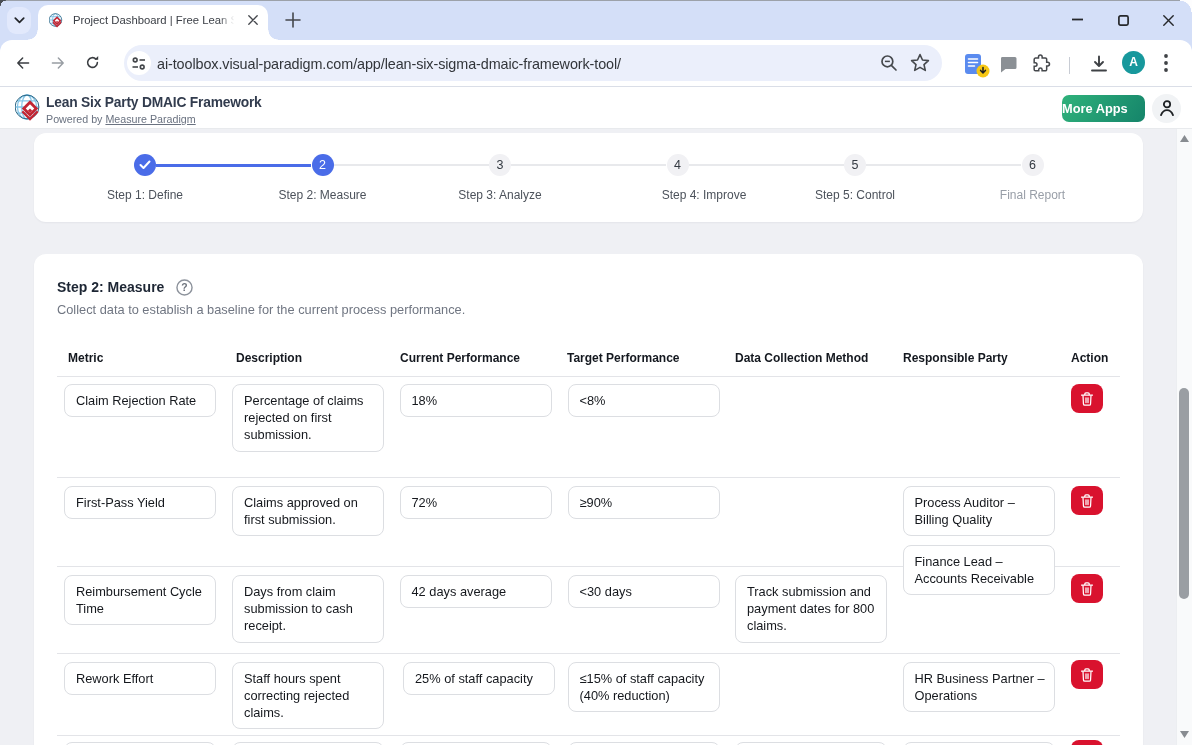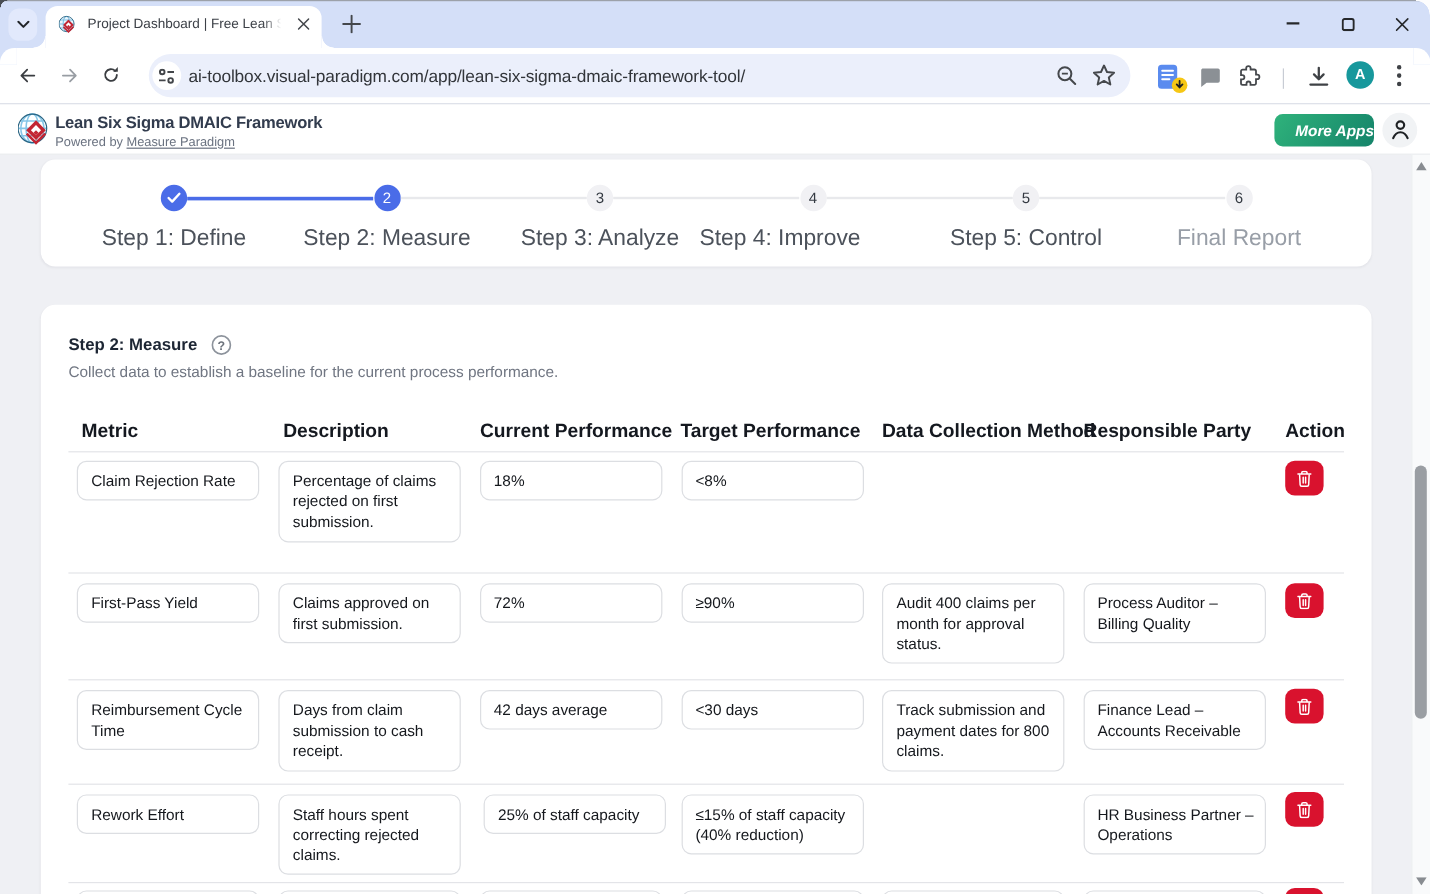--- a/index.html
+++ b/index.html
@@ -18,44 +18,44 @@
   #omnibox { left:124px; top:45px; width:818px; height:36px; border-radius:18px; background:#ebeffb; }
   #tunecircle { left:127px; top:51px; width:24px; height:24px; border-radius:50%; background:#fff; }
   #urltext { left:157px; top:56px; font-size:14.4px; color:#32353a; letter-spacing:-0.1px; }
   #toolbardivider { left:0; top:86px; width:1192px; height:1px; background:#dadee7; }
 
   
   #appheader { left:0; top:87px; width:1192px; height:42px; background:#fff; border-bottom:1px solid #e8eaed; }
   #apptitle { left:46px; top:95px; font-size:13.8px; font-weight:bold; color:#323c4e; letter-spacing:-0.2px; }
   #poweredby { left:46px; top:112.5px; font-size:10.7px; color:#6a7280; }
   #poweredby a { color:#6a7280; text-decoration:underline; }
-  #moreapps { left:1062px; top:95px; width:83px; height:27px; border-radius:7px; background:linear-gradient(125deg,#2fb27b 0%, #15846a 100%); color:#fff; font-size:12.8px; font-weight:bold; text-align:right; line-height:27px;font-style:italic; }
+  #moreapps { left:1062px; top:95px; width:83px; height:27px; border-radius:7px; background:linear-gradient(125deg,#2fb27b 0%, #15846a 100%); color:#fff; font-size:12.8px; font-weight:bold; text-align:left; line-height:27px; }
   #usercircle { left:1152px; top:94px; width:29px; height:29px; border-radius:50%; background:#f1f3f5; }
 
   
   #sbtrack { left:1176px; top:129px; width:16px; height:616px; background:#f9fafb; border-left:1px solid #eceef1; }
   .sbarrow { left:1180px; width:9px; height:7px; }
   #sbthumb { left:1179px; top:388px; width:10px; height:211px; border-radius:5px; background:#9a9ea3; }
 
   
   #stepcard { left:34px; top:133px; width:1109px; height:89px; background:#fff; border-radius:12px; box-shadow:0 1px 2px rgba(16,24,40,.05); }
   .scircle { top:154px; width:22px; height:22px; border-radius:50%; text-align:center; line-height:22px; font-size:12.5px; }
   .scircle.active { background:#4a6ce8; color:#fff; }
   .scircle.idle { background:#f1f1f4; color:#343a42; }
   .sline { top:164px; height:2px; }
   .sline.blue { background:#4a6ce8; top:163.5px; height:3px; }
   .sline.grey { background:#e8e9ec; }
-  .slabel { top:187.5px; width:160px; text-align:center; font-size:19px; color:#4c525b; }
+  .slabel { top:187.5px; width:160px; text-align:center; font-size:12px; color:#4c525b; }
   .slabel.light { color:#989ea7; }
 
   
   #maincard { left:34px; top:254px; width:1109px; height:520px; background:#fff; border-radius:12px 12px 0 0; box-shadow:0 1px 2px rgba(16,24,40,.05); }
   #h2title { left:57px; top:279px; font-size:14px; font-weight:bold; color:#1d2634; }
   #subtitle { left:57px; top:302px; font-size:12.8px; color:#707682; }
-  .th { top:350.5px; font-size:16px; font-weight:bold; color:#14181f; }
+  .th { top:350.5px; font-size:12px; font-weight:bold; color:#14181f; }
   .divider { left:57px; width:1063px; height:1px; background:#e3e4e8; }
   .ibox { background:#fff; border:1px solid #dcdee2; border-radius:8px; padding:7px 11px; font-size:12.8px; line-height:17.2px; white-space:nowrap; overflow:hidden; color:#15181d; width:152px; }
   .delbtn { left:1071px; width:32px; height:29px; border-radius:8px; background:#d9122e; }
   .delbtn svg { position:absolute; left:10px; top:7.5px; }
 </style>
 </head>
 <body>
 <div id="root">
 
   
@@ -179,21 +179,21 @@
       <path d="M0.3 13h23.4M1.8 6.8h20.4M1.8 19.2h20.4"></path>
     </g>
     <circle cx="12" cy="13" r="11.9" fill="none" stroke="#2a6583" stroke-width="1"></circle>
     <path d="M7.3 17.4 L15 25.1 L22.7 17.4" stroke="#c22533" stroke-width="2.2" fill="none"></path>
     <g transform="translate(15,14.5) rotate(45)">
       <rect x="-5.8" y="-5.8" width="11.6" height="11.6" fill="#c22533"></rect>
       <rect x="-3" y="-3" width="6" height="6" fill="#fff"></rect>
       <rect x="0" y="0" width="3" height="3" fill="#c22533"></rect>
     </g>
   </svg>
-  <div class="abs" id="apptitle">Lean Six Sigma DMAIC Framework</div>
+  <div class="abs" id="apptitle">Lean Six Party DMAIC Framework</div>
   <div class="abs" id="poweredby">Powered by <a>Measure Paradigm</a></div>
   <div class="abs" id="moreapps">More Apps</div>
   <div class="abs" id="usercircle"></div>
   <svg class="abs" style="left:1158px;top:99px" width="18" height="18" viewBox="0 0 24 24">
       <g fill="none" stroke="#1e2124" stroke-width="2.4" stroke-linecap="round">
         <circle cx="12" cy="7" r="4.2"></circle>
         <path d="M4 21.5 c1.8-4.5 4.6-6.6 8-6.6 s6.2 2.1 8 6.6"></path>
       </g>
     </svg>
 
@@ -219,21 +219,21 @@
   <div class="abs scircle idle" style="left:489px">3</div>
   <div class="abs sline grey" style="left:511px;width:155px"></div>
   <div class="abs scircle idle" style="left:666.5px">4</div>
   <div class="abs sline grey" style="left:688.5px;width:155px"></div>
   <div class="abs scircle idle" style="left:844px">5</div>
   <div class="abs sline grey" style="left:866px;width:155px"></div>
   <div class="abs scircle idle" style="left:1021.5px">6</div>
   <div class="abs slabel" style="left:65px">Step 1: Define</div>
   <div class="abs slabel" style="left:242.5px">Step 2: Measure</div>
   <div class="abs slabel" style="left:420px">Step 3: Analyze</div>
-  <div class="abs slabel" style="left:570px">Step 4: Improve</div>
+  <div class="abs slabel" style="left:624px">Step 4: Improve</div>
   <div class="abs slabel" style="left:775px">Step 5: Control</div>
   <div class="abs slabel light" style="left:952.5px">Final Report</div>
 
   
   <div class="abs" id="maincard"></div>
   <div class="abs" id="h2title">Step 2: Measure</div>
   <svg class="abs" style="left:176px;top:279px" width="17" height="17" viewBox="0 0 18 18">
       <circle cx="9" cy="9" r="8" fill="none" stroke="#8d939c" stroke-width="1.5"></circle>
       <text x="9" y="13" text-anchor="middle" font-size="11" font-weight="bold" fill="#6d737c" font-family="Liberation Sans, sans-serif">?</text>
     </svg>
@@ -267,40 +267,39 @@
           <path d="M5 5.8 v4.8 M7 5.8 v4.8" stroke-linecap="round"></path>
         </g>
       </svg>
     </div>
 
   
   <div class="abs ibox" style="left:232px;top:485.5px">Claims approved on<br>first submission.</div>
   <div class="abs ibox" style="left:64px;top:485.5px">First-Pass Yield</div>
   <div class="abs ibox" style="left:399.5px;top:485.5px">72%</div>
   <div class="abs ibox" style="left:567.5px;top:485.5px">≥90%</div>
-  <div class="abs ibox" style="left:735px;top:485.5px">Audit 400 claims per<br>month for approval<br>status.</div>
   <div class="abs ibox" style="left:902.5px;top:485.5px">Process Auditor –<br>Billing Quality</div>
   <div class="abs delbtn" style="top:486px">
       <svg width="12" height="14" viewBox="0 0 12 14">
         <g fill="none" stroke="#fff" stroke-width="1.25">
           <path d="M0.5 3.1 h11" stroke-linecap="round"></path>
           <path d="M3.8 3 v-1 a1.1 1.1 0 0 1 1.1 -1.1 h2.2 a1.1 1.1 0 0 1 1.1 1.1 V3"></path>
           <path d="M2 3.3 l0.45 8.6 a1.3 1.3 0 0 0 1.3 1.25 h4.5 a1.3 1.3 0 0 0 1.3 -1.25 L10 3.3"></path>
           <path d="M5 5.8 v4.8 M7 5.8 v4.8" stroke-linecap="round"></path>
         </g>
       </svg>
     </div>
 
   
   <div class="abs ibox" style="left:64px;top:575px">Reimbursement Cycle<br>Time</div>
   <div class="abs ibox" style="left:232px;top:575px">Days from claim<br>submission to cash<br>receipt.</div>
   <div class="abs ibox" style="left:399.5px;top:575px">42 days average</div>
   <div class="abs ibox" style="left:567.5px;top:575px">&lt;30 days</div>
   <div class="abs ibox" style="left:735px;top:575px">Track submission and<br>payment dates for 800<br>claims.</div>
-  <div class="abs ibox" style="left:902.5px;top:575px">Finance Lead –<br>Accounts Receivable</div>
+  <div class="abs ibox" style="left:902.5px;top:545px">Finance Lead –<br>Accounts Receivable</div>
   <div class="abs delbtn" style="top:574px">
       <svg width="12" height="14" viewBox="0 0 12 14">
         <g fill="none" stroke="#fff" stroke-width="1.25">
           <path d="M0.5 3.1 h11" stroke-linecap="round"></path>
           <path d="M3.8 3 v-1 a1.1 1.1 0 0 1 1.1 -1.1 h2.2 a1.1 1.1 0 0 1 1.1 1.1 V3"></path>
           <path d="M2 3.3 l0.45 8.6 a1.3 1.3 0 0 0 1.3 1.25 h4.5 a1.3 1.3 0 0 0 1.3 -1.25 L10 3.3"></path>
           <path d="M5 5.8 v4.8 M7 5.8 v4.8" stroke-linecap="round"></path>
         </g>
       </svg>
     </div>

